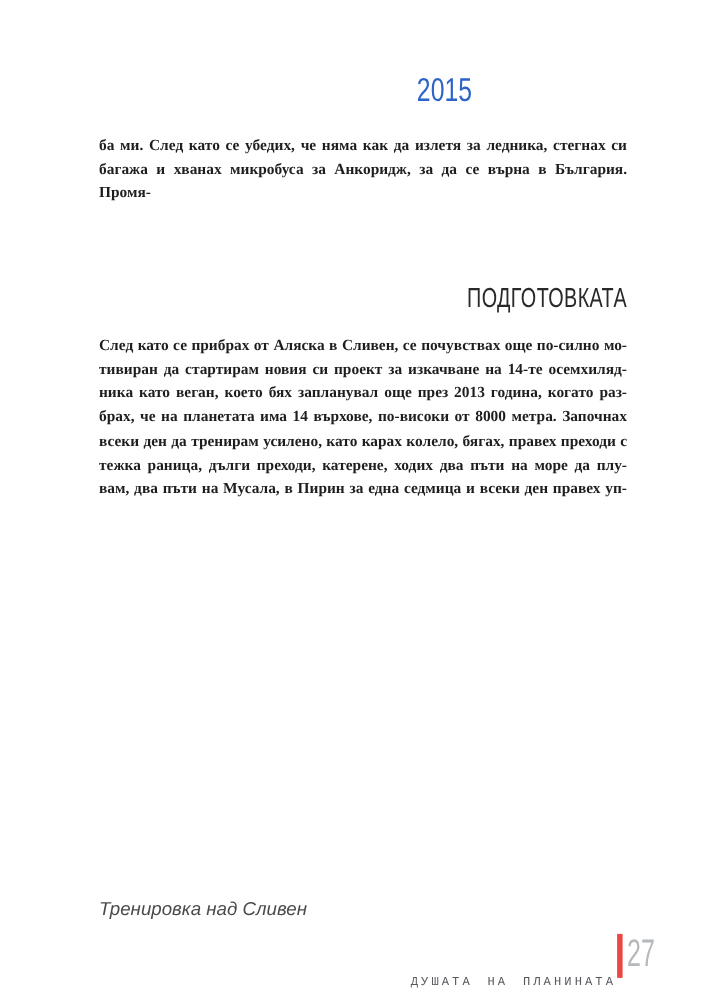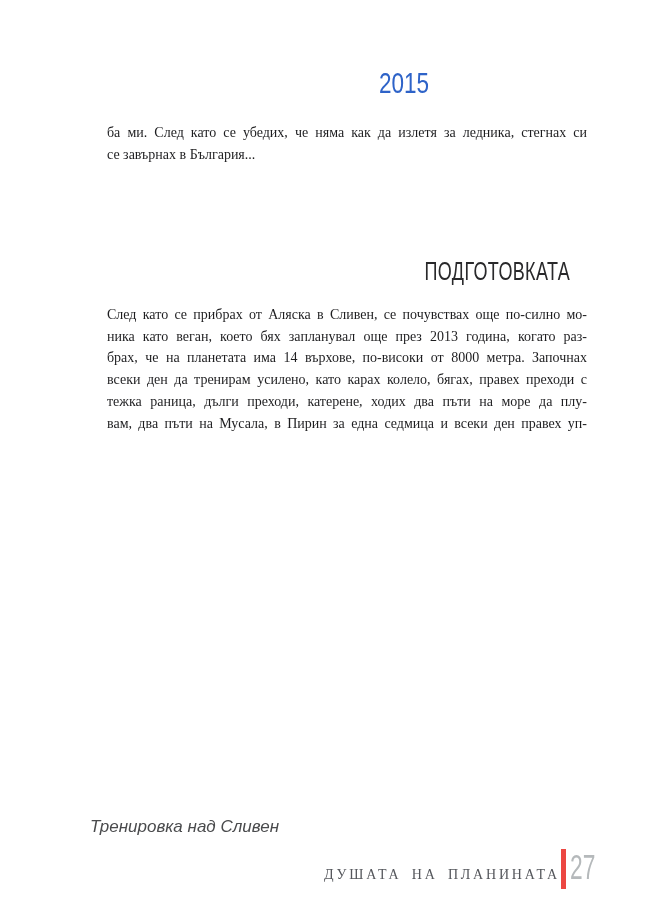--- a/index.html
+++ b/index.html
@@ -23,24 +23,25 @@
     font-weight: 400;
     font-size: 30px;
     line-height: 1;
     color: var(--title_blue, #2e63c8);
     white-space: nowrap;
     transform: translateX(-50%) scaleX(0.75);
   }
 
   .para {
     position: absolute;
-    left: 107px;
+    left: 90px;
     width: 480px;
     font-size: 14px;
     line-height: 21.7px;
+    font-weight: bold;
   }
   .para1 { top: 94px; }
   .para2 { top: 276px; }
   .text-line { text-align: justify; text-align-last: justify; white-space: normal; }
   .text-line.last-line { text-align-last: left; }
 
   .section-heading {
     position: absolute;
     right: 91px;
     top: 231px;
@@ -62,24 +63,24 @@
     top: 789px;
     font-family: "Liberation Sans", sans-serif;
     font-style: italic;
     font-size: 17px;
     line-height: 1.2;
     color: #4a4b4d;
   }
 
   .book-title {
     position: absolute;
-    top: 840px;
+    top: 860px;
     right: 101px;
-    font-family: Liberation Serif, serif;
-    font-size: 14px;
+    font-family: Liberation Mono, monospace;
+    font-size: 11px;
     line-height: 1;
     letter-spacing: 2.8px;
     word-spacing: 4px;
     color: var(--footer_text_gray, #55575c);
     white-space: nowrap;
   }
 
   .divider {
     position: absolute;
     left: 561px;
@@ -105,27 +106,28 @@
 </style>
 </head>
 <body>
 
 <div class="page">
 
   <h1 class="year-title">2015</h1>
 
   <div class="para para1">
       <div class="text-line">ба ми. След като се убедих, че няма как да излетя за ледника, стегнах си</div>
-      <div class="text-line last-line">се завърнах в България...</div>
+      <div class="text-line">багажа и хванах микробуса за Анкоридж, за да се върна в България. Промя-</div>
     </div>
 
   <h2 class="section-heading">ПОДГОТОВКАТА</h2>
 
   <div class="para para2">
       <div class="text-line">След като се прибрах от Аляска в Сливен, се почувствах още по-силно мо-</div>
+      <div class="text-line">тивиран да стартирам новия си проект за изкачване на 14-те осемхиляд-</div>
       <div class="text-line">ника като веган, което бях запланувал още през 2013 година, когато раз-</div>
       <div class="text-line">брах, че на планетата има 14 върхове, по-високи от 8000 метра. Започнах</div>
       <div class="text-line">всеки ден да тренирам усилено, като карах колело, бягах, правех преходи с</div>
       <div class="text-line">тежка раница, дълги преходи, катерене, ходих два пъти на море да плу-</div>
       <div class="text-line">вам, два пъти на Мусала, в Пирин за една седмица и всеки ден правех уп-</div>
     </div>
 
   <div class="caption">Тренировка над Сливен</div>
 
   <footer>

